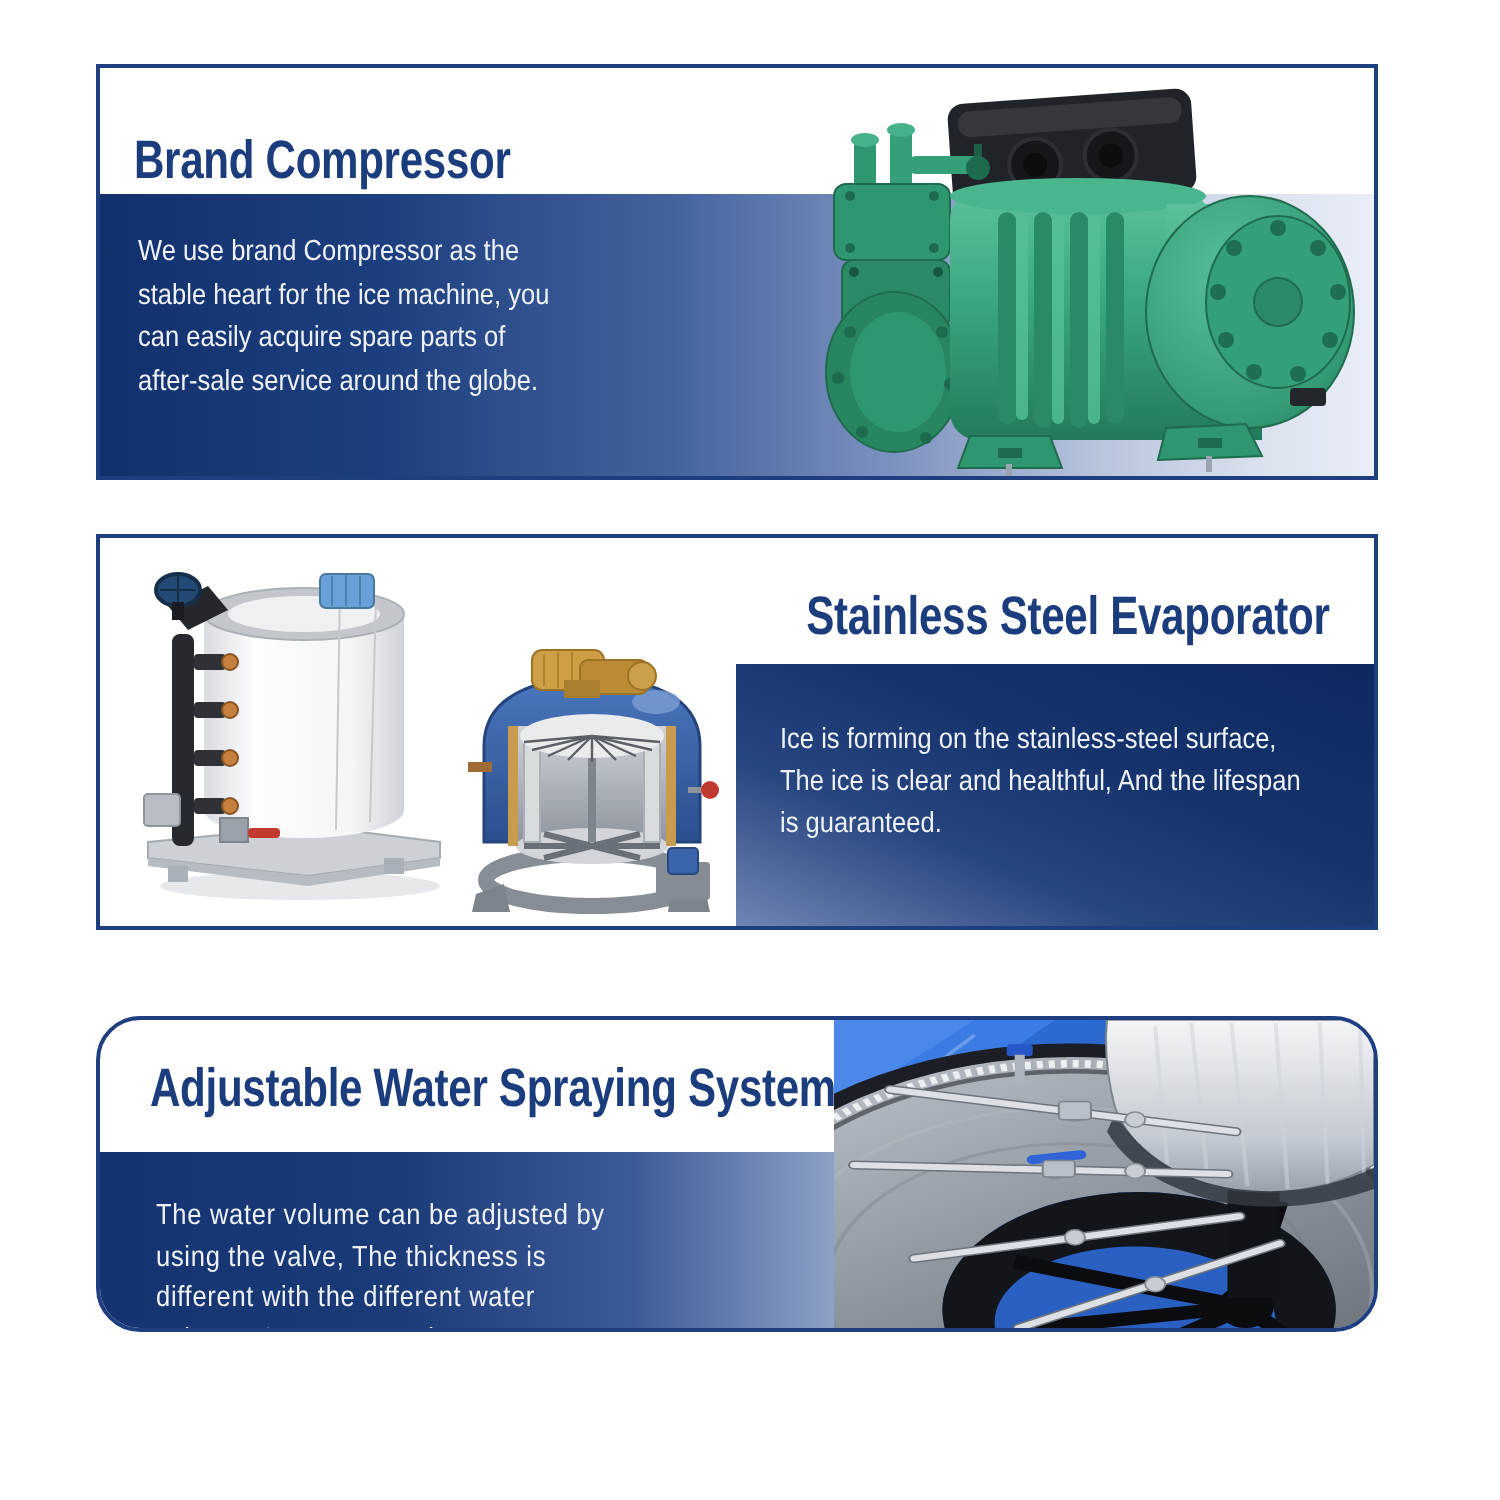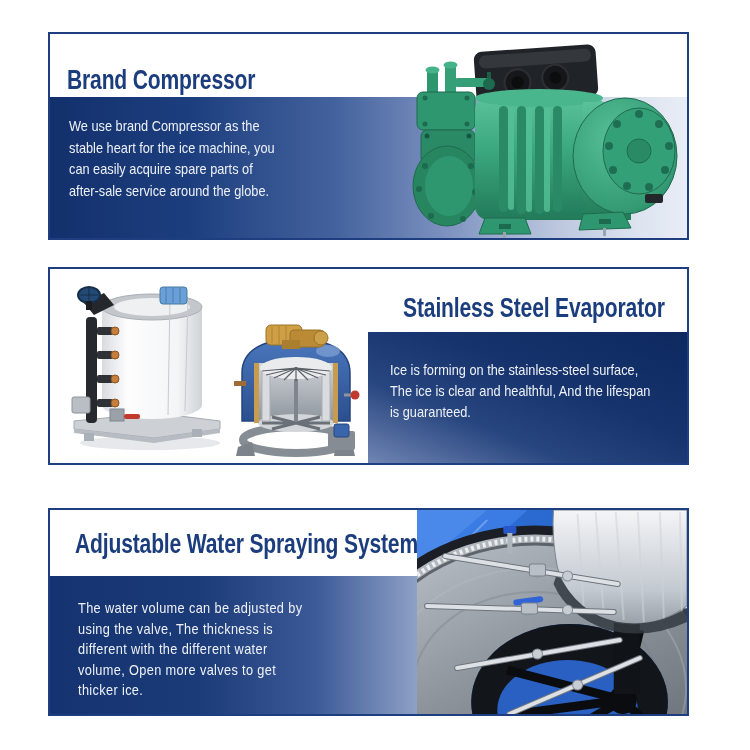--- a/index.html
+++ b/index.html
@@ -2,21 +2,21 @@
 <html><head>
 <meta charset="utf-8">
 <style>
   html,body{margin:0;padding:0;background:#ffffff;}
   .page{position:relative;width:750px;height:750px;background:#ffffff;overflow:hidden;
         font-family:"Liberation Sans",sans-serif;}
   .card{position:absolute;left:48px;width:641px;border:2px solid #1e3e7f;background:#ffffff;
         box-sizing:border-box;overflow:hidden;}
   .card1{top:32px;height:208px;}
   .card2{top:267px;height:198px;}
-  .card3{top:508px;height:208px;}
+  .card3{top:508px;height:158px;border-radius:22px;}
 
   .panel{position:absolute;}
   .panel1{left:0;right:0;top:63px;bottom:0;
     background:linear-gradient(90deg,#12306c 0%,#1d3e7e 22%,#44639e 45%,#7c91bf 62%,#b7c3dc 78%,#dce3ef 92%,#e9edf6 100%);}
   .panel2{left:318px;right:0;top:63px;bottom:0;
     background:linear-gradient(to bottom left,#0e2960 0%,#16336d 40%,#27457f 68%,#7085b3 100%);}
   .panel3{left:0;width:369px;top:66px;bottom:0;
     background:linear-gradient(90deg,#143370 0%,#1b3a78 40%,#3c5a97 72%,#8fa2c7 100%);}
 
   .title{position:absolute;margin:0;font-weight:bold;font-size:27px;color:#1b3c7d;

